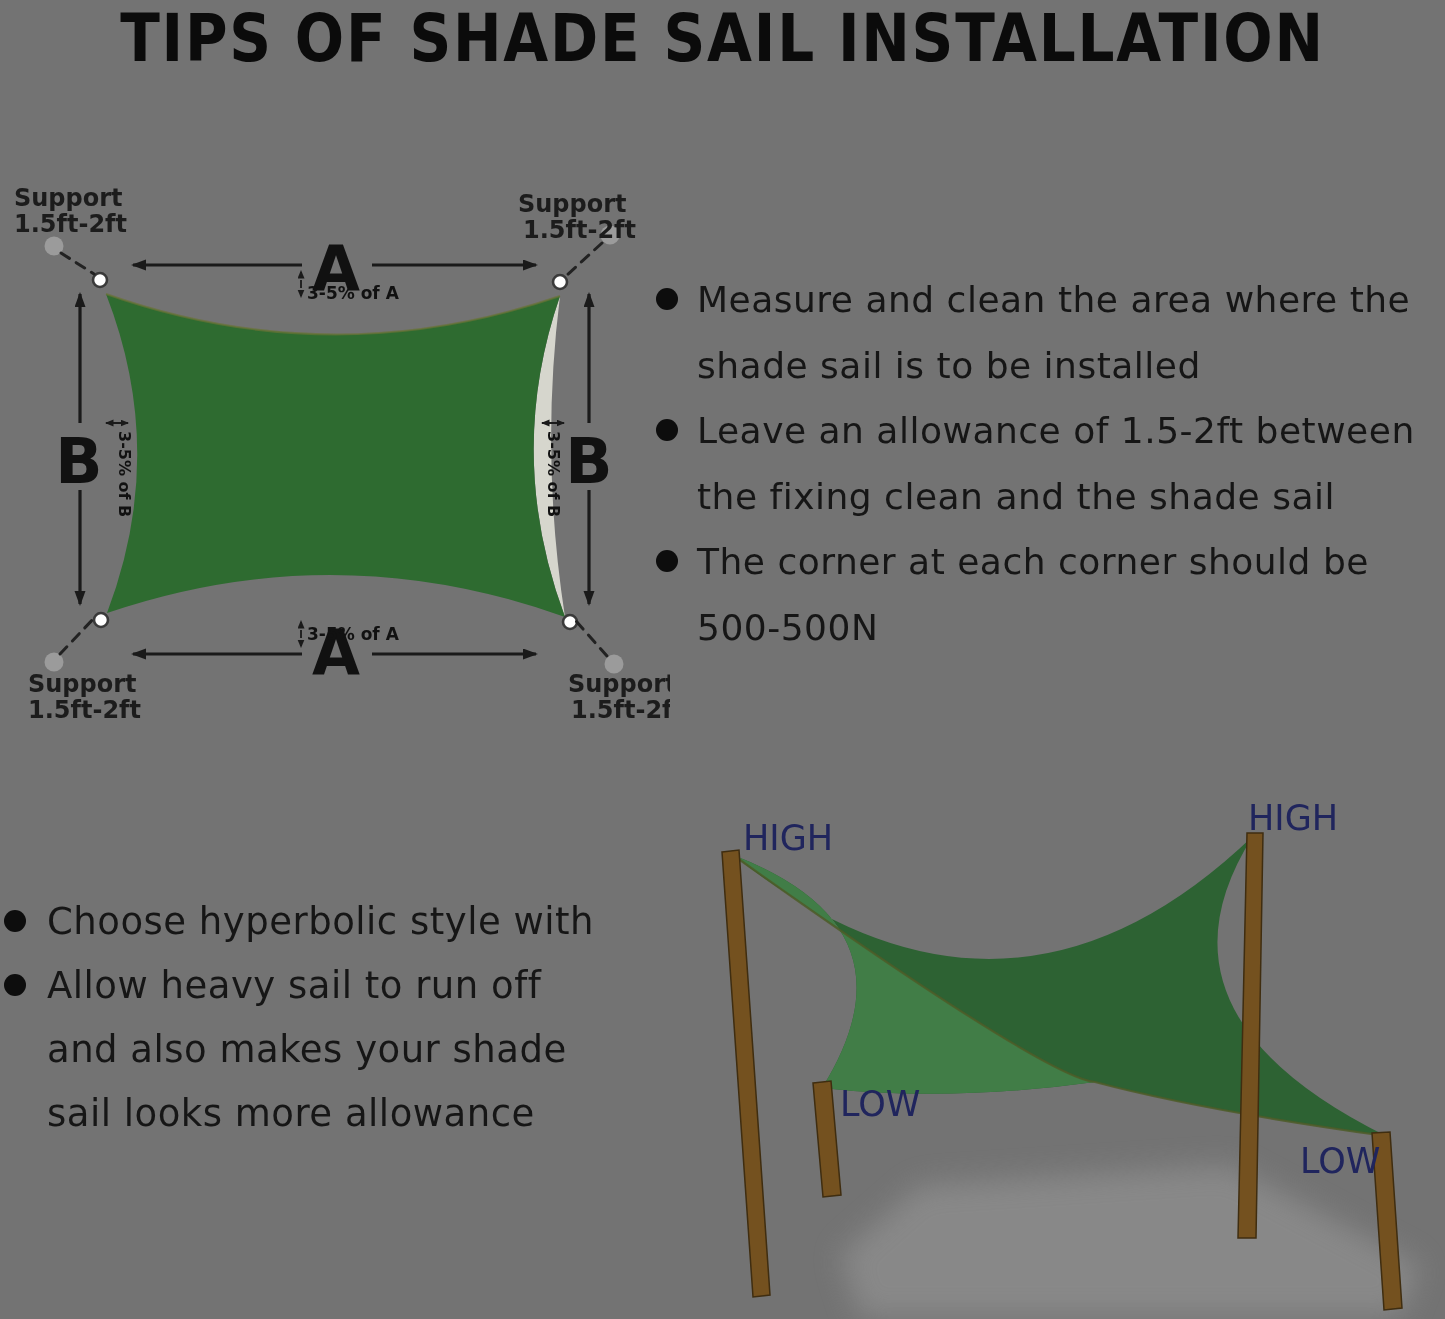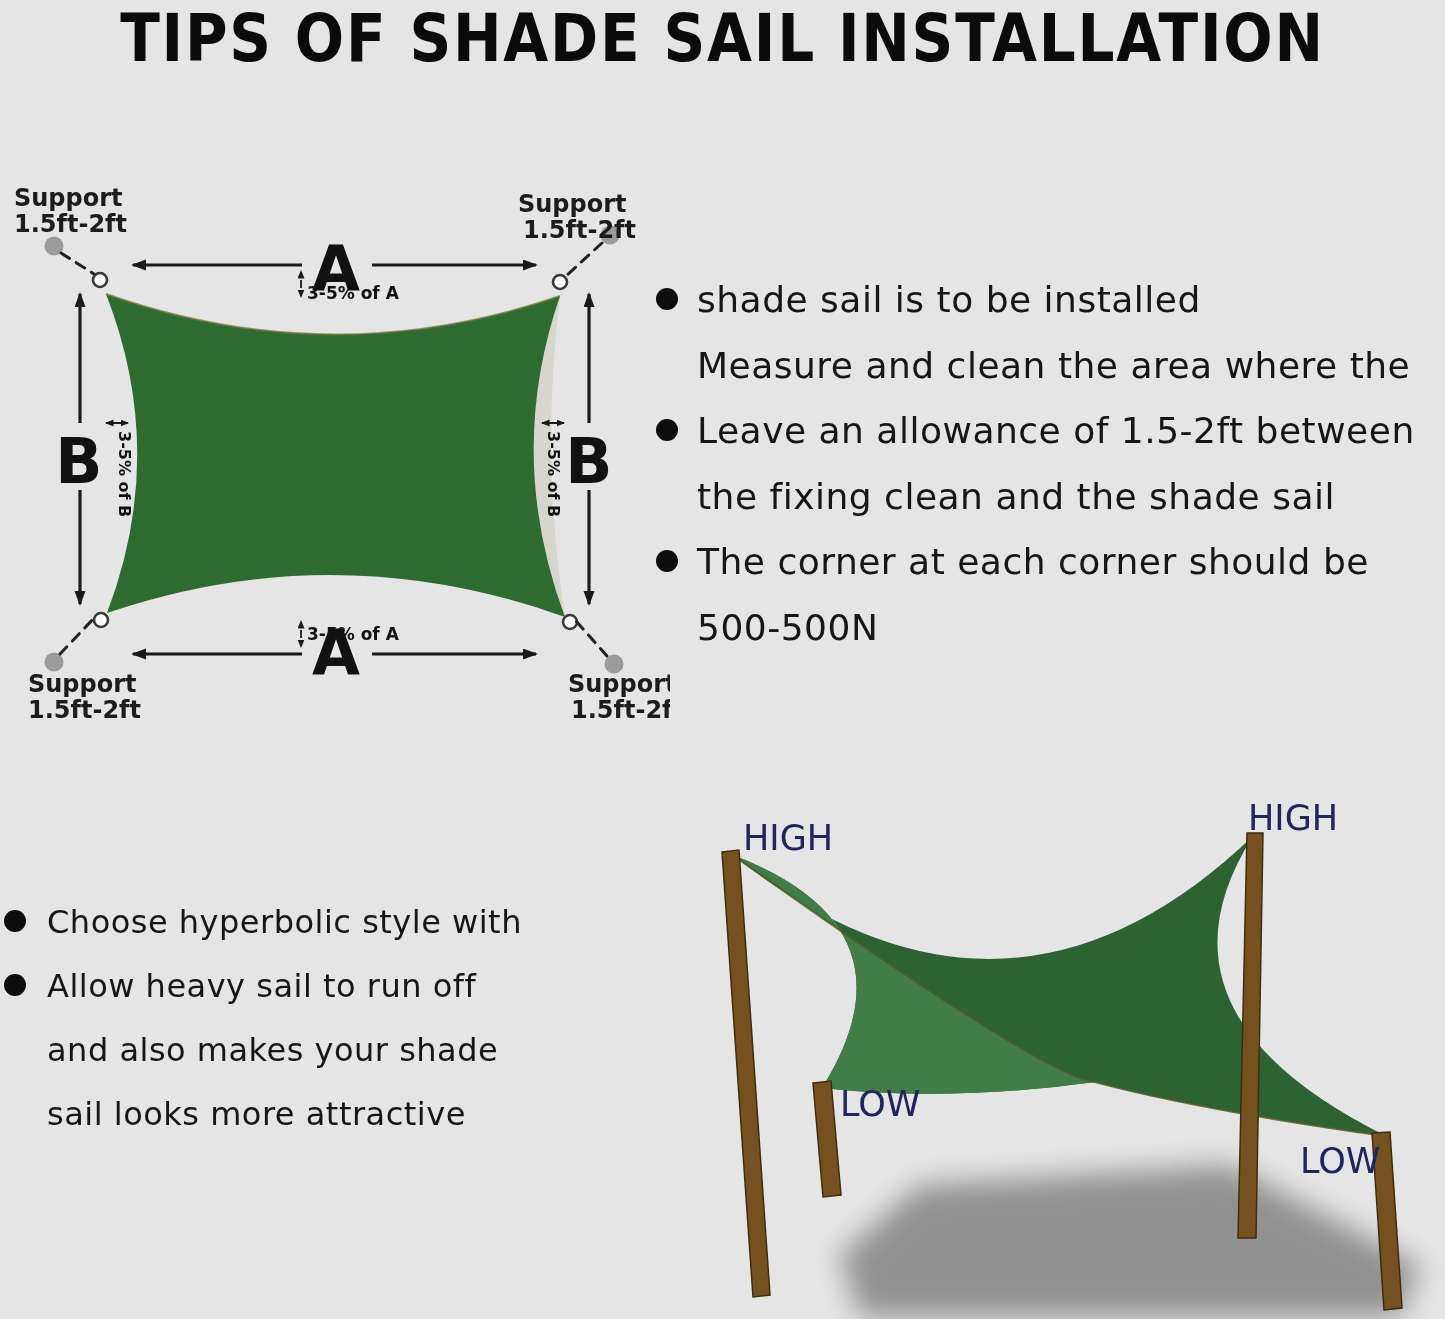--- a/index.html
+++ b/index.html
@@ -1,36 +1,36 @@
 <!DOCTYPE html>
 <html><head>
 <meta charset="utf-8">
 <style>
   html,body{margin:0;padding:0;background:#ffffff;}
   #canvas{
     position:relative;
     width:1445px;height:1319px;
-    background:#e5e5e5;
+    background:#737373;
     font-family:"DejaVu Sans", sans-serif;
     overflow:hidden;
   }
   .title{
     position:absolute;left:0;right:0;top:0px;
     text-align:center;
     font-weight:700;font-size:66px;letter-spacing:2px;
     color:#0b0b0b;
     transform:scaleX(0.88);
     transform-origin:50% 0;
     white-space:nowrap;
   }
   .tips{position:absolute;}
   .tips-right{left:650px;top:267px;width:795px;}
   .tips-right .tip-line{font-size:36px;height:65.5px;line-height:65.5px;}
   .tips-left{left:0px;top:890px;width:650px;}
-  .tips-left .tip-line{font-size:32px;height:64px;line-height:64px;}
+  .tips-left .tip-line{font-size:37px;height:64px;line-height:64px;}
   .tip-item{position:relative;padding-left:47px;color:#161616;}
   .tip-item .dot{
     position:absolute;left:6px;width:22px;height:22px;border-radius:50%;
     background:#0d0d0d;
   }
   .tips-right .tip-item .dot{top:21px;}
   .tips-left .tip-item .dot{top:20px;}
   .tips-left .tip-item .dot{left:4px;}
   .tip-line{white-space:nowrap;letter-spacing:0.5px;}
   svg text{font-family:"DejaVu Sans", sans-serif;}
@@ -121,22 +121,22 @@
       <text x="28" y="524">Support</text>
       <text x="28" y="550">1.5ft-2ft</text>
       <text x="568" y="524">Support</text>
       <text x="571" y="550">1.5ft-2ft</text>
     </g>
   </svg>
 
   <div class="tips tips-right">
     <div class="tip-item">
       <span class="dot"></span>
+      <div class="tip-line">Measure and clean the area where the</div>
       <div class="tip-line">shade sail is to be installed</div>
-      <div class="tip-line">Measure and clean the area where the</div>
     </div>
     <div class="tip-item">
       <span class="dot"></span>
       <div class="tip-line">Leave an allowance of 1.5-2ft between</div>
       <div class="tip-line">the fixing clean and the shade sail</div>
     </div>
     <div class="tip-item">
       <span class="dot"></span>
       <div class="tip-line">The corner at each corner should be</div>
       <div class="tip-line">500-500N</div>
@@ -145,21 +145,21 @@
 
   <div class="tips tips-left">
     <div class="tip-item">
       <span class="dot"></span>
       <div class="tip-line">Choose hyperbolic style with</div>
     </div>
     <div class="tip-item">
       <span class="dot"></span>
       <div class="tip-line">Allow heavy sail to run off</div>
       <div class="tip-line">and also makes your shade</div>
-      <div class="tip-line">sail looks more attractive</div>
+      <div class="tip-line">sail looks more allowance</div>
     </div>
   </div>
 
   <svg class="svg-abs" style="left:700px;top:780px;" width="745" height="539" viewBox="0 0 745 539">
     <defs>
       <filter id="blurShadow" x="-30%" y="-30%" width="160%" height="160%">
         <feGaussianBlur stdDeviation="14"></feGaussianBlur>
       </filter>
     </defs>
 

